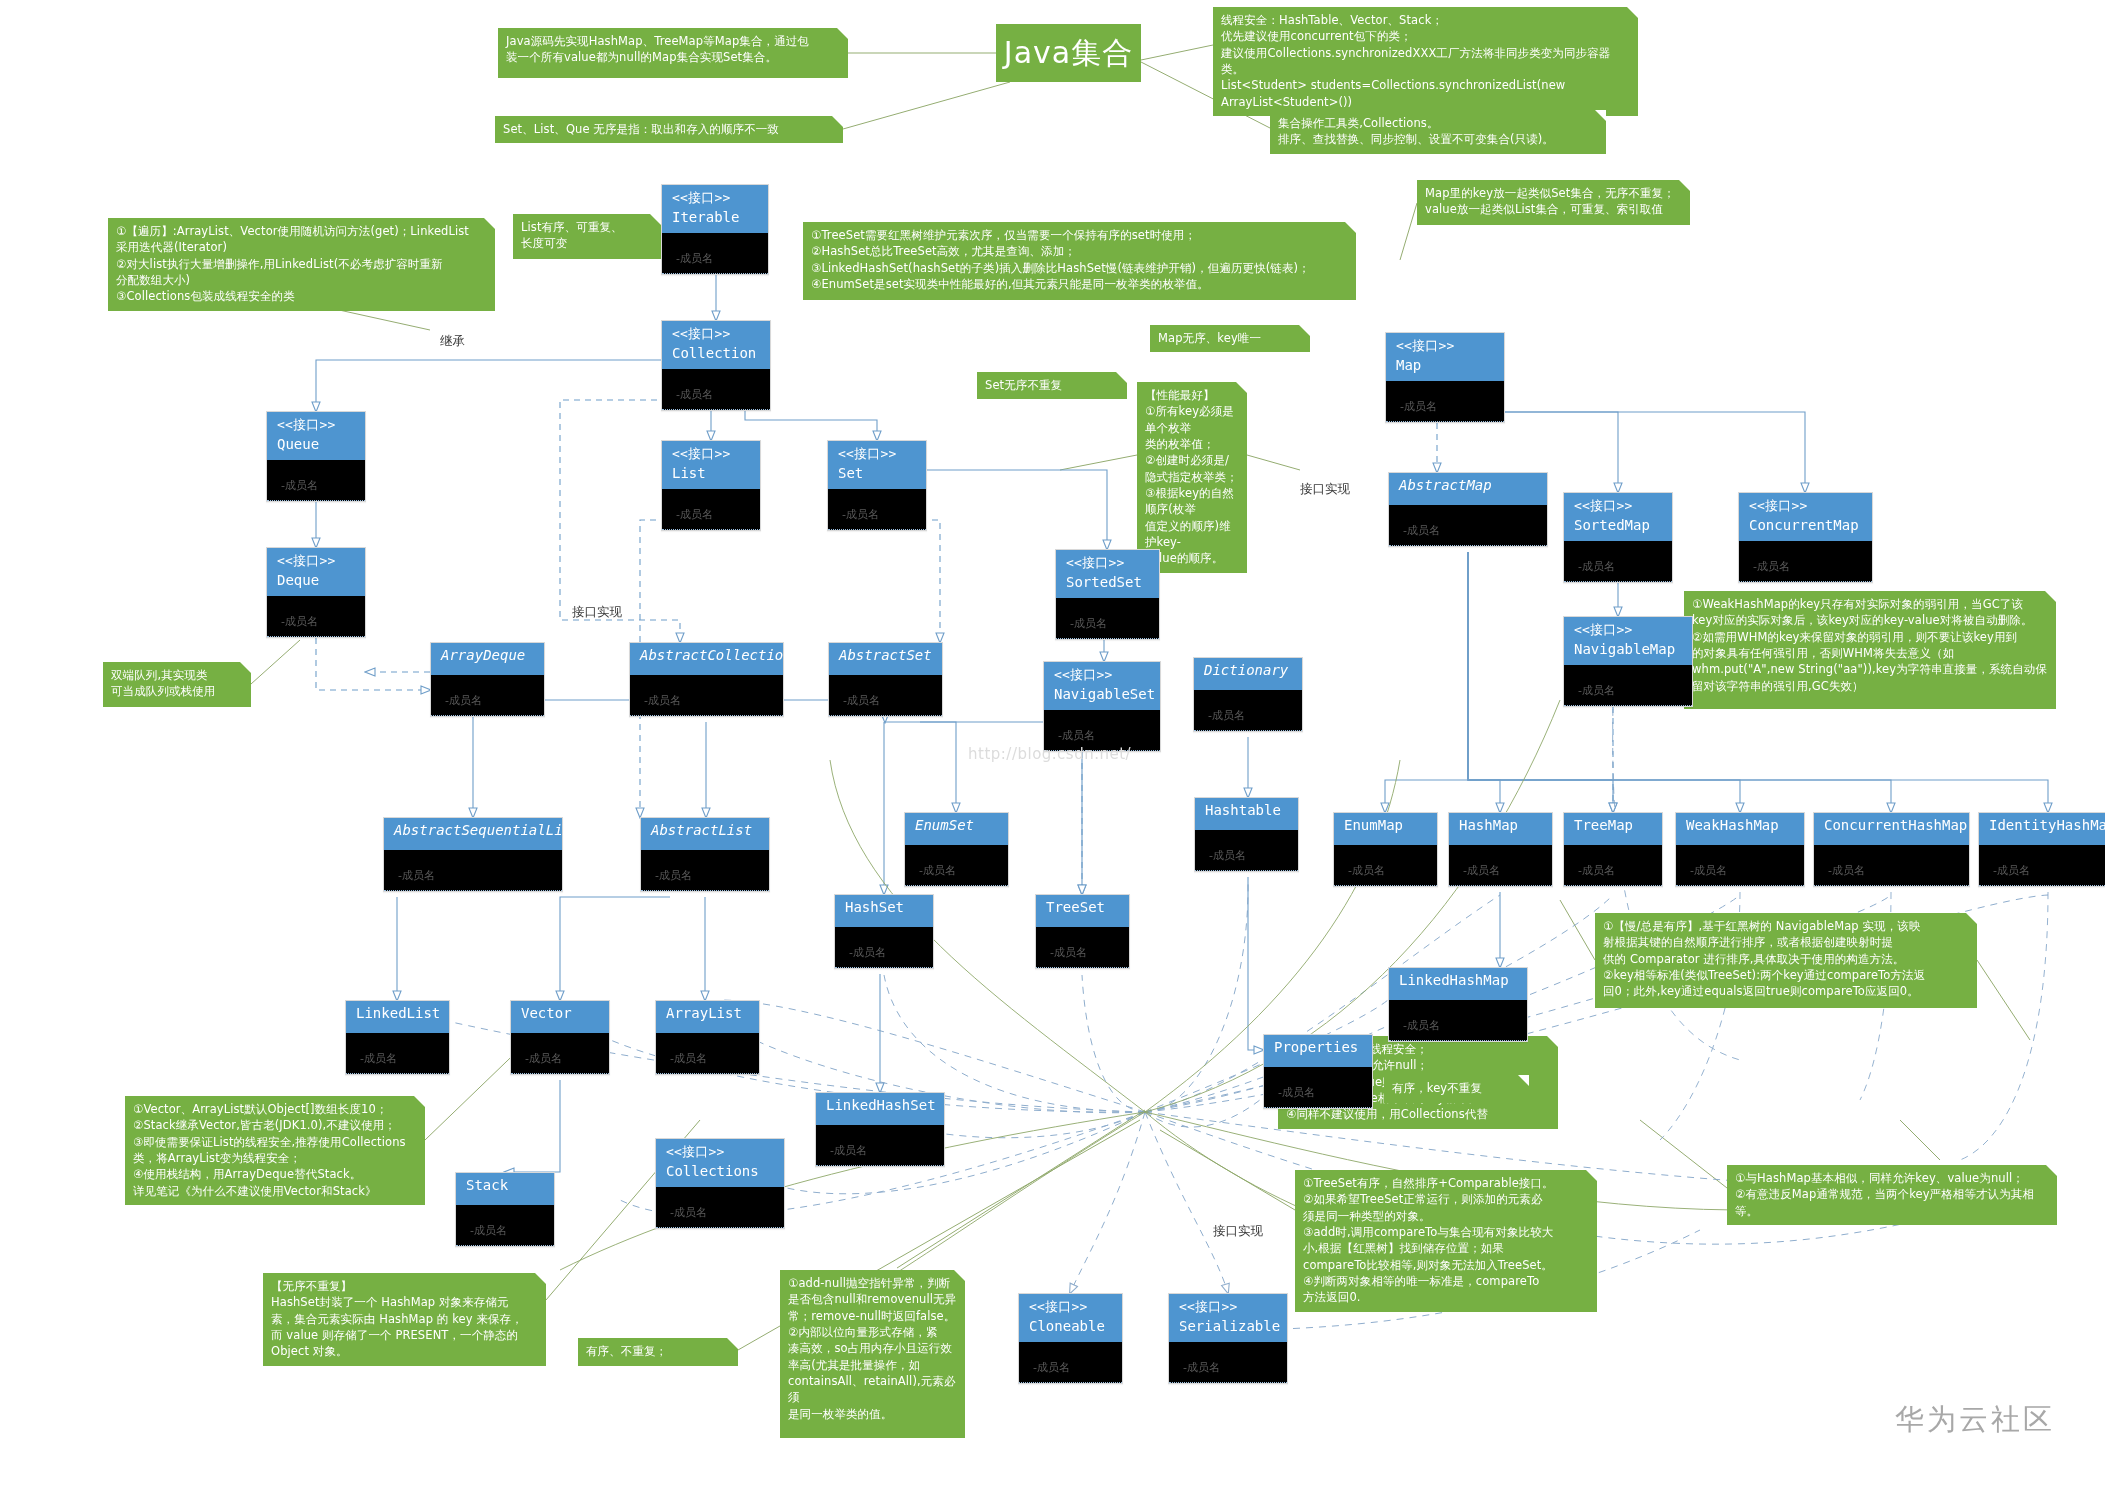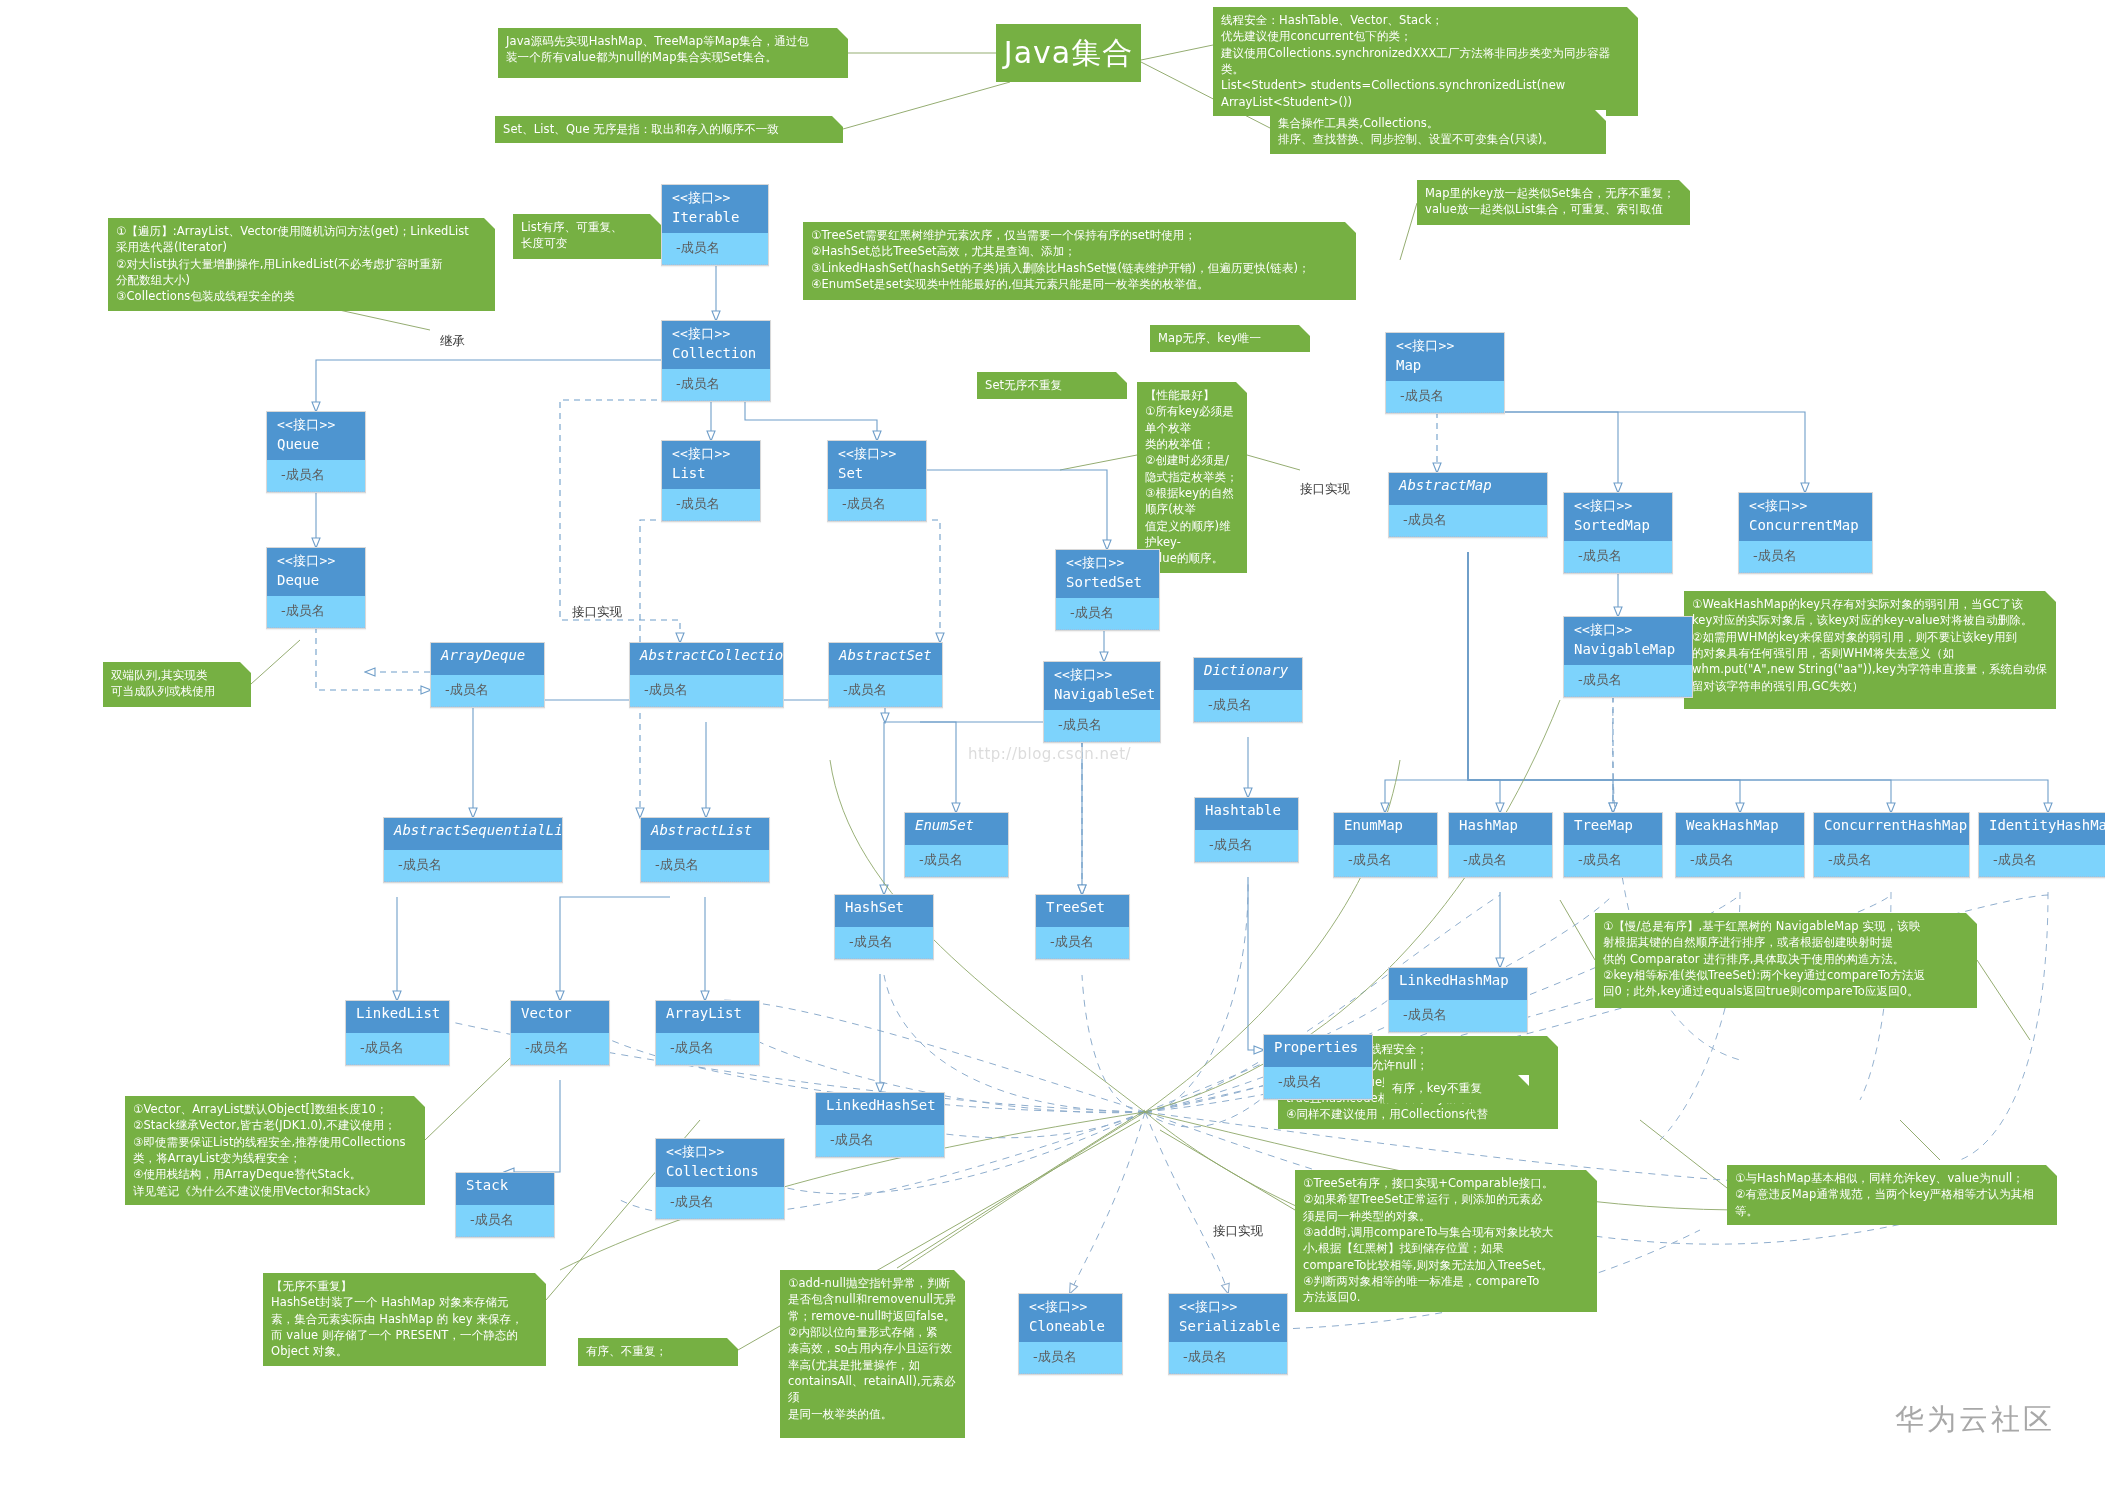--- a/index.html
+++ b/index.html
@@ -41,25 +41,25 @@
   .node .nm{
     font-family:"DejaVu Sans Mono","Liberation Mono",monospace;
     font-size:14px;
     display:block;
     margin-top:3px;
     white-space:nowrap;
   }
   .node.iface .nm{font-style:normal;}
   .node.abst .nm{font-style:italic;}
   .node .body{
-    padding:6px 10px 7px 14px;
-    font-size:13px;
+    padding:18px 10px 7px 14px;
+    font-size:11px;
     color:#5b5b5b;
     border-bottom:1px dotted #9bbfe0;
-    background:#7dd3fc;
+    background:#000000;
   }
   .node.noStereo .hdr{padding-top:1px;padding-bottom:10px;}
 
   
   .note{
     position:absolute;
     box-sizing:border-box;
     background:#76b043;
     color:#ffffff;
     font-size:11.5px;
@@ -315,21 +315,21 @@
 ③equals返回true则value相等；equals返回
 true且hashcode相等，则key相等。
 ④同样不建议使用，用Collections代替</span><i class="fold"></i></div>
       <div class="note" style="left: 1384px; top: 1075px; width: 145px; min-height: 28px;"><span>有序，key不重复</span><i class="fold"></i></div>
       <div class="note" style="left: 125px; top: 1096px; width: 300px; min-height: 100px;"><span>①Vector、ArrayList默认Object[]数组长度10；
 ②Stack继承Vector,皆古老(JDK1.0),不建议使用；
 ③即使需要保证List的线程安全,推荐使用Collections
 类，将ArrayList变为线程安全；
 ④使用栈结构，用ArrayDeque替代Stack。
 详见笔记《为什么不建议使用Vector和Stack》</span><i class="fold"></i></div>
-      <div class="note" style="left: 1295px; top: 1170px; width: 302px; min-height: 138px;"><span>①TreeSet有序，接口实现+Comparable接口。
+      <div class="note" style="left: 1295px; top: 1170px; width: 302px; min-height: 138px;"><span>①TreeSet有序，自然排序+Comparable接口。
 ②如果希望TreeSet正常运行，则添加的元素必
 须是同一种类型的对象。
 ③add时,调用compareTo与集合现有对象比较大
 小,根据【红黑树】找到储存位置；如果
 compareTo比较相等,则对象无法加入TreeSet。
 ④判断两对象相等的唯一标准是，compareTo
 方法返回0.</span><i class="fold"></i></div>
       <div class="note" style="left: 1727px; top: 1165px; width: 330px; min-height: 45px;"><span>①与HashMap基本相似，同样允许key、value为null；
 ②有意违反Map通常规范，当两个key严格相等才认为其相等。</span><i class="fold"></i></div>
       <div class="note" style="left: 263px; top: 1273px; width: 283px; min-height: 90px;"><span>【无序不重复】

